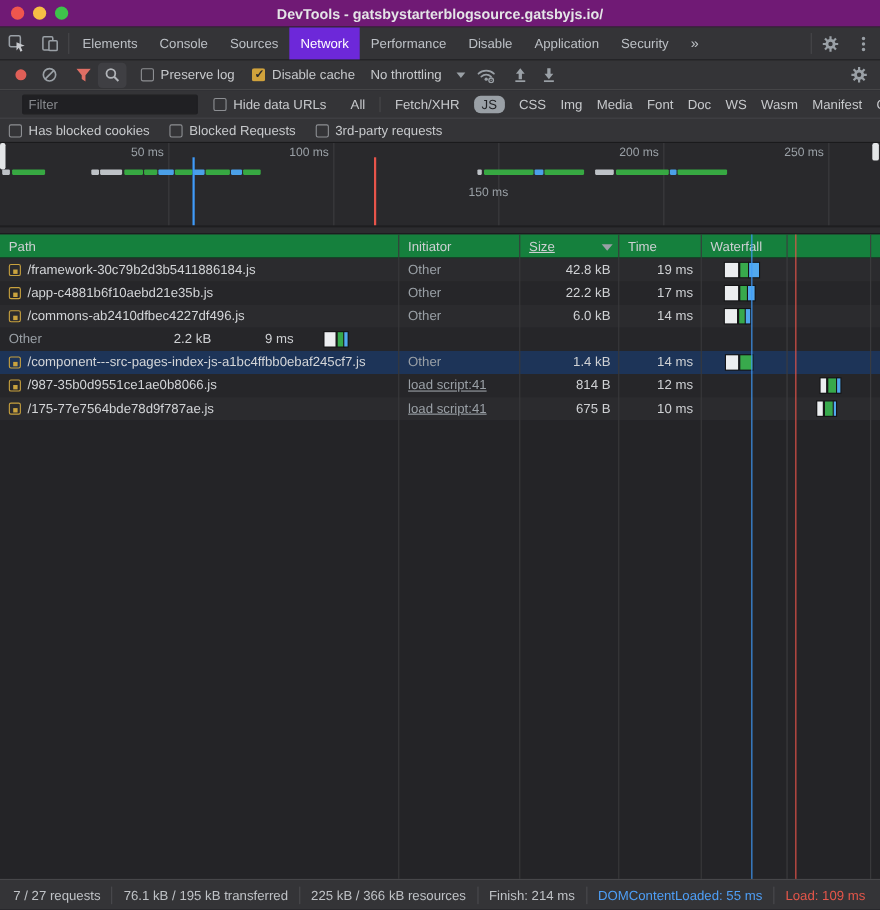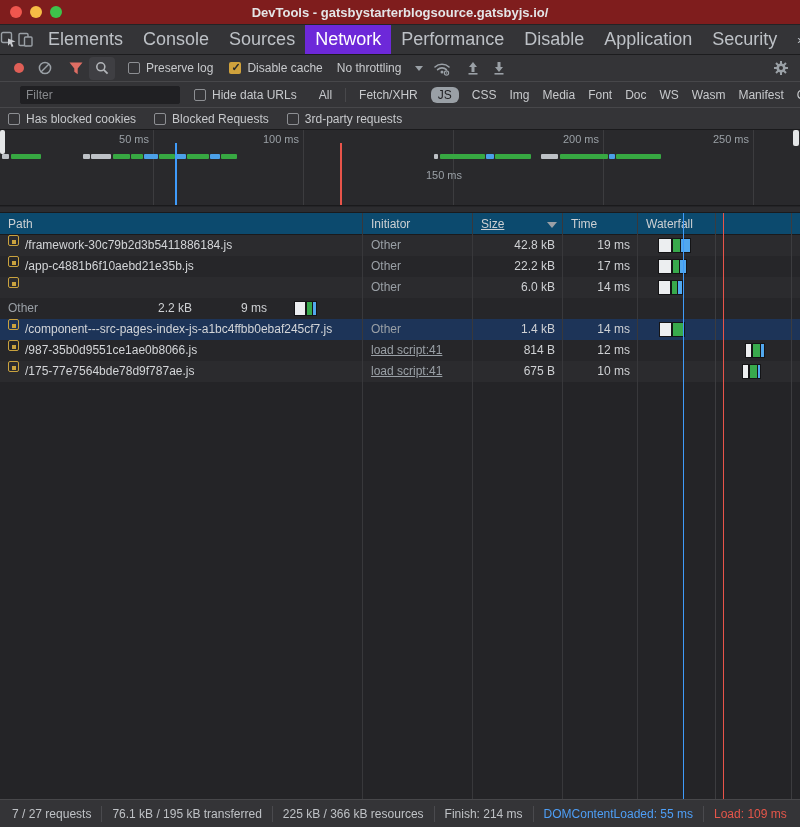--- a/index.html
+++ b/index.html
@@ -1,30 +1,30 @@
 <!DOCTYPE html>
 <html><head>
 <meta charset="utf-8">
 <style>
   * { margin:0; padding:0; box-sizing:border-box; }
   html,body { width:800px; height:827px; background:#242427; font-family:"Liberation Sans", sans-serif; }
   .window { position:relative; width:800px; height:827px; background:#242427; overflow:hidden; color:#cfd1d4; }
 
   
-  .titlebar { position:absolute; top:0; left:0; right:0; height:25px; background:#7f1d1d; border-bottom:1px solid #232325; }
+  .titlebar { position:absolute; top:0; left:0; right:0; height:25px; background:#701a75; border-bottom:1px solid #232325; }
   .traffic { position:absolute; left:10px; top:6px; display:flex; gap:8px; }
   .tl { width:12px; height:12px; border-radius:50%; display:inline-block; }
   .tl.red { background:#f0564e; } .tl.yellow { background:#f5bd4600; background:#f6bd45; } .tl.green { background:#3ec24b; }
   .title { position:absolute; left:0; right:0; top:0; height:25px; line-height:25px; text-align:center; font-size:13px; font-weight:bold; color:#e4e5e7; }
 
   
   .tabbar { position:absolute; top:25px; left:0; right:0; height:30px; background:#343437; display:flex; align-items:stretch; border-bottom:1px solid #1c1c1e; }
   .tabbar .iconbtn { width:30px; display:flex; align-items:center; justify-content:center; }
   .vsep { width:1px; background:#48484b; margin:5px 2px; }
-  .tab { padding:0 10px; display:flex; align-items:center; font-size:18px; color:#bdc1c6; white-space:nowrap; }
+  .tab { padding:0 10px; display:flex; align-items:center; font-size:12px; color:#bdc1c6; white-space:nowrap; }
   .tab.active { background:#6d28d9; color:#fff; }
   .more-tabs { padding:0 10px; display:flex; align-items:center; font-size:13px; color:#bdc1c6; }
   .tab-right { margin-left:auto; display:flex; align-items:stretch; }
 
   
   .toolbar { position:absolute; top:55px; left:0; right:0; height:27px; background:#343437; border-bottom:1px solid #47474a; display:flex; align-items:center; padding:0 6px; font-size:12px; color:#c7c9cc; }
   .toolbar .iconbtn { width:26px; height:23px; display:flex; align-items:center; justify-content:center; flex:none; }
   .record-dot { width:10px; height:10px; border-radius:50%; }
   .searchbg { background:#3f3f43; border-radius:4px; }
   .cb { width:12px; height:12px; border:1px solid #8d8f93; border-radius:2px; background:transparent; display:inline-block; flex:none; position:relative; }
@@ -54,29 +54,29 @@
   .ov-seg { position:absolute; top:24px; height:5px; border-radius:1px; }
   .ov-line { position:absolute; top:13px; bottom:0; width:2px; }
   .ov-handle { position:absolute; background:#e4e6e8; border-radius:2px; }
   .gapstrip { position:absolute; top:207px; left:0; right:0; height:6px; background:#2c2c2f; border-bottom:1px solid #1a1a1c; }
 
   
   .grid { position:absolute; top:213px; left:0; right:0; bottom:28px; background:#242427; overflow:hidden; }
   .grid-overlay { position:absolute; top:0; bottom:0; left:0; right:0; pointer-events:none; z-index:1; }
   .col-line { position:absolute; top:0; bottom:0; width:1px; background:#38383b; }
   .wf-line { position:absolute; top:0; bottom:0; width:1px; }
-  .grid-header { position:relative; height:22px; background:#0c4a6e; border-bottom:1px solid #1a1a1c; font-size:12px; color:#cdd0d3; z-index:0; }
+  .grid-header { position:relative; height:22px; background:#15803d; border-bottom:1px solid #1a1a1c; font-size:12px; color:#cdd0d3; z-index:0; }
   .gh-cell { position:absolute; top:0; height:22px; line-height:22px; white-space:nowrap; }
   .sort-arrow { position:absolute; left:547px; top:9px; width:0; height:0; border-left:5px solid transparent; border-right:5px solid transparent; border-top:6px solid #9aa0a6; }
   .grid-row { position:relative; height:21px; display:flex; font-size:12px; z-index:0; }
   .grid-row.even { background:#2b2b2e; }
   .grid-row.odd  { background:#262629; }
   .grid-row.selected { background:#1d3458; }
   .cell { height:21px; line-height:21px; white-space:nowrap; overflow:hidden; z-index:2; }
-  .cell.path { width:363px; padding-left:8px; display:flex; gap:6px; color:#d3d5d8; }
+  .cell.path { width:363px; padding-left:8px; display:flex; align-items:center; gap:6px; color:#d3d5d8; }
   .cell.initiator { width:110px; padding-left:8px; color:#9aa0a6; }
   .cell.initiator .link { text-decoration:underline; }
   .cell.size { width:90px; padding-right:8px; text-align:right; color:#cfd1d4; }
   .cell.time { width:75px; padding-right:8px; text-align:right; color:#cfd1d4; }
   .cell.waterfall { flex:1; position:relative; }
   .js-icon { width:11px; height:11px; border:1px solid #c9a23e; border-radius:2px; flex:none; position:relative; }
   .js-icon::after { content:""; position:absolute; left:3px; top:4px; width:4px; height:4px; background:#c9a23e; }
   .wf-bar { position:absolute; top:4px; height:13px; box-shadow:0 0 0 1px #141416; z-index:3; }
 
   
@@ -335,20 +335,21 @@
           <div class="cell time">17 ms</div>
           <div class="cell waterfall">
             <div class="wf-bar" style="left: 21px; width: 12px; background: rgb(236, 238, 240);"></div>
             <div class="wf-bar" style="left: 35px; width: 7px; background: rgb(56, 169, 76);"></div>
             <div class="wf-bar" style="left: 42px; width: 6px; background: rgb(82, 168, 238);"></div>
           </div>
         </div>
         <div class="grid-row even">
           <div class="cell path">
             <div class="js-icon"></div>
+            <div>/commons-ab2410dfbec4227df496.js</div>
           </div>
           <div class="cell initiator">
             <div>Other</div>
           </div>
           <div class="cell size">6.0 kB</div>
           <div class="cell time">14 ms</div>
           <div class="cell waterfall">
             <div class="wf-bar" style="left: 21px; width: 11px; background: rgb(236, 238, 240);"></div>
             <div class="wf-bar" style="left: 34px; width: 6px; background: rgb(56, 169, 76);"></div>
             <div class="wf-bar" style="left: 40px; width: 4px; background: rgb(82, 168, 238);"></div>

